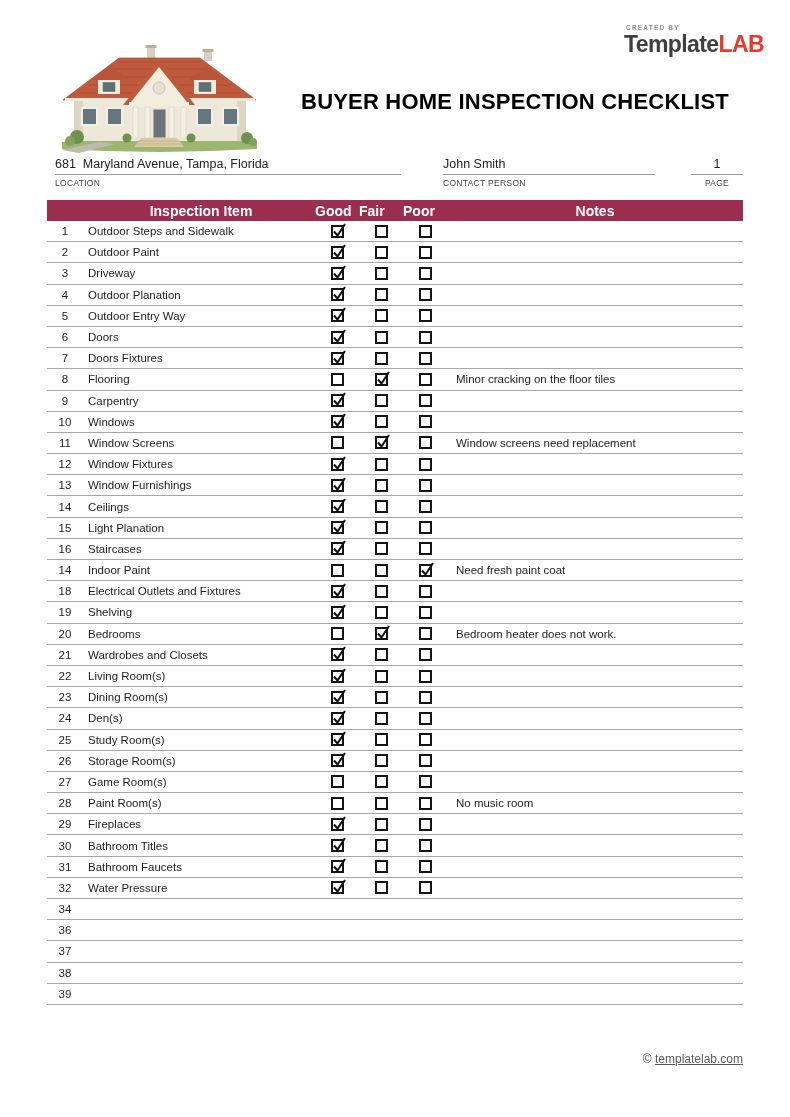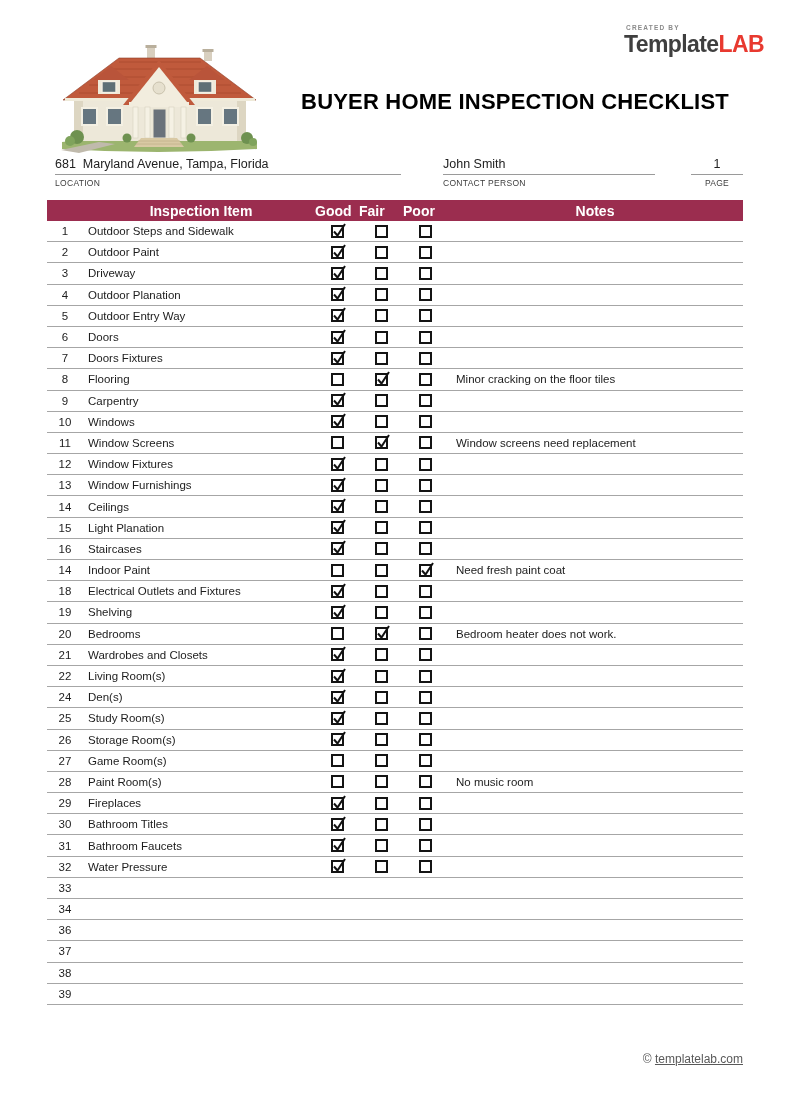--- a/index.html
+++ b/index.html
@@ -516,20 +516,38 @@
           </div>
           <div class="c-chk">
             <span class="cb"></span>
           </div>
           <div class="c-chk">
             <span class="cb"></span>
           </div>
           <div class="c-notes"></div>
         </div>
         <div class="row">
+          <div class="c-num">23</div>
+          <div class="c-item">Dining Room(s)</div>
+          <div class="c-chk">
+            <span class="cb">
+              <svg width="17" height="19">
+                <path d="M3 9.5 L6.5 13.5 L14 2" fill="none" stroke="#111" stroke-width="2"></path>
+              </svg>
+            </span>
+          </div>
+          <div class="c-chk">
+            <span class="cb"></span>
+          </div>
+          <div class="c-chk">
+            <span class="cb"></span>
+          </div>
+          <div class="c-notes"></div>
+        </div>
+        <div class="row">
           <div class="c-num">24</div>
           <div class="c-item">Den(s)</div>
           <div class="c-chk">
             <span class="cb">
               <svg width="17" height="19">
                 <path d="M3 9.5 L6.5 13.5 L14 2" fill="none" stroke="#111" stroke-width="2"></path>
               </svg>
             </span>
           </div>
           <div class="c-chk">
@@ -666,28 +684,20 @@
                 <path d="M3 9.5 L6.5 13.5 L14 2" fill="none" stroke="#111" stroke-width="2"></path>
               </svg>
             </span>
           </div>
           <div class="c-chk">
             <span class="cb"></span>
           </div>
           <div class="c-chk">
             <span class="cb"></span>
           </div>
-          <div class="c-notes"></div>
-        </div>
-        <div class="row">
-          <div class="c-num">33</div>
-          <div class="c-item"></div>
-          <div class="c-chk"></div>
-          <div class="c-chk"></div>
-          <div class="c-chk"></div>
           <div class="c-notes"></div>
         </div>
         <div class="row">
           <div class="c-num">34</div>
           <div class="c-item"></div>
           <div class="c-chk"></div>
           <div class="c-chk"></div>
           <div class="c-chk"></div>
           <div class="c-notes"></div>
         </div>

